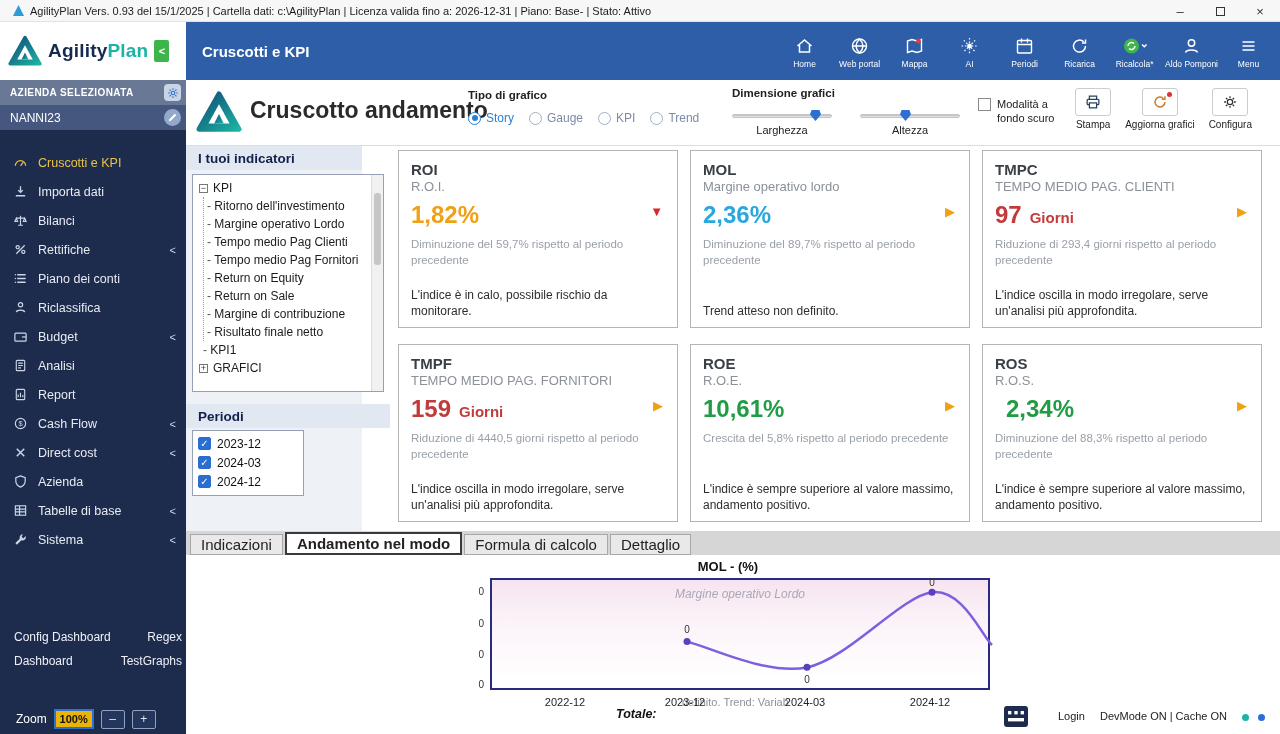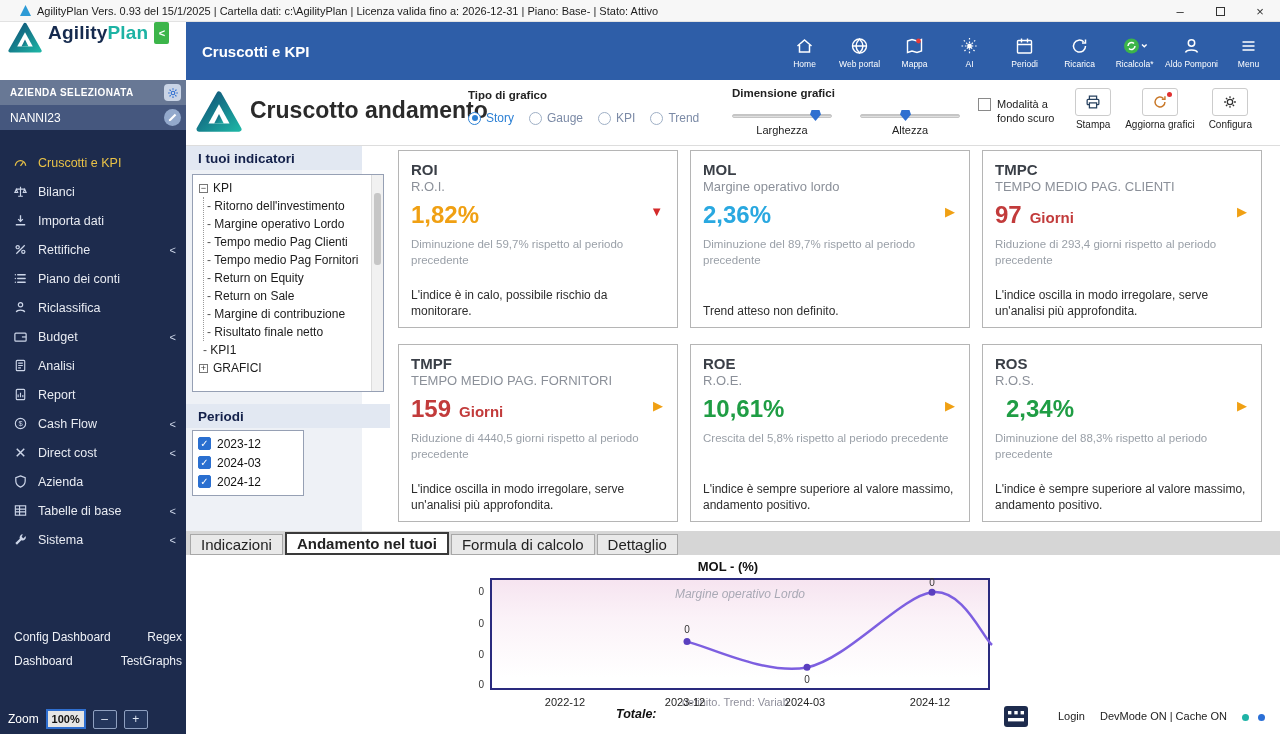--- a/index.html
+++ b/index.html
@@ -2,33 +2,33 @@
 <html><head>
 <meta charset="utf-8">
 <style>
   *{margin:0;padding:0;box-sizing:border-box}
   body{width:1280px;height:734px;position:relative;overflow:hidden;background:#fff;
        font-family:"Liberation Sans",sans-serif;-webkit-font-smoothing:antialiased}
   svg{display:block}
 
   
   .titlebar{position:absolute;left:0;top:0;width:1280px;height:22px;background:#f7f7f7;
-            border-bottom:1px solid #e2e2e2;display:flex;align-items:center;padding-left:20px;
+            border-bottom:1px solid #e2e2e2;display:flex;align-items:center;padding-left:13px;
             font-size:11px;color:#1c1c1c;white-space:nowrap}
   .app-ico{width:11px;height:11px;background:#2d9bd6;clip-path:polygon(50% 0,100% 100%,0 100%);
            margin-right:6px;flex:none}
   .win-controls{position:absolute;right:0;top:0;height:22px;display:flex}
   .wc{width:40px;height:22px;display:flex;align-items:center;justify-content:center;
       font-size:13px;color:#333;cursor:pointer}
   .maxbox{width:9px;height:9px;border:1px solid #333}
 
   
   .header{position:absolute;left:0;top:22px;width:1280px;height:58px;background:#2e5ea8}
   .brand-panel{position:absolute;left:0;top:0;width:186px;height:58px;background:#fff;
-               display:flex;align-items:flex-start;padding-left:8px}
+               display:flex;align-items:center;padding-left:8px}
   .brand-text{font-size:19px;font-weight:bold;margin-left:6px;letter-spacing:.2px}
   .brand-agility{color:#152a4e}.brand-plan{color:#1db3a4}
   .brand-collapse{margin-left:6px;width:15px;height:22px;background:#3cb54a;color:#fff;
                   font-size:11px;font-weight:bold;display:flex;align-items:center;
                   justify-content:center;border-radius:2px;cursor:pointer}
   .header-title{position:absolute;left:202px;top:0;height:58px;display:flex;align-items:center;
                 color:#fff;font-size:15px;font-weight:bold}
   .header-nav{position:absolute;right:4px;top:3px;height:54px;display:flex}
   .hnav{min-width:55px;padding:0 3px;display:flex;flex-direction:column;align-items:center;
         justify-content:center;gap:3px;color:#fff;cursor:pointer}
@@ -48,22 +48,22 @@
   .sitem{height:29px;display:flex;align-items:center;padding:0 13px;gap:10px;font-size:12.5px;
          cursor:pointer;position:relative;color:#e8ebf2}
   .sitem svg{width:15px;height:15px;flex:none;color:#ccd5e8}
   .sitem.active{color:#e9c247}
   .sitem.active svg{color:#e9c247}
   .chev{position:absolute;right:10px;font-size:11px;color:#cfd8ea}
   .side-links{position:absolute;left:0;width:196px;font-size:12px;color:#eef1f7}
   .side-links .lrow{display:flex;justify-content:space-between;padding:0 14px;margin-bottom:10px}
   .side-links a{color:#eef1f7;text-decoration:none;cursor:pointer}
   .zoom-row{position:absolute;left:0;bottom:0;width:186px;height:30px;display:flex;
-            align-items:center;padding:0 8px;gap:7px;font-size:12px;color:#fff}
-  .zoom-val{width:40px;height:20px;background:#e5e5e5;border:2px solid #2f6fd0;color:#111;
+            align-items:center;padding:0 16px;gap:7px;font-size:12px;color:#fff}
+  .zoom-val{width:40px;height:20px;background:#eab308;border:2px solid #2f6fd0;color:#111;
             font-size:11px;font-weight:bold;display:flex;align-items:center;justify-content:center;cursor:pointer}
   .zoom-btn{width:24px;height:19px;border:1px solid #8fa0c0;background:#24365c;color:#dfe6f2;
             display:flex;align-items:center;justify-content:center;font-size:12px;border-radius:2px;cursor:pointer}
 
   
   .main{position:absolute;left:186px;top:80px;width:1094px;height:654px;background:#fff}
 
   
   .toolbar{position:absolute;left:0;top:0;width:1094px;height:66px;background:#fff;border-bottom:1px solid #ddd}
   .tb-logo{position:absolute;left:10px;top:10px;width:46px;height:44px}
@@ -291,31 +291,31 @@
   <div class="snav">
     <div class="sitem active">
       <svg viewBox="0 0 16 16" fill="none" stroke="currentColor" stroke-width="1.4">
           <path d="M2.5 11.5a5.5 5.5 0 0 1 11 0"></path>
           <path d="M8 11.5 11 7.5"></path>
         </svg>
       <span>Cruscotti e KPI</span>
       <span class="chev"></span>
     </div>
     <div class="sitem">
+      <svg viewBox="0 0 16 16" fill="none" stroke="currentColor" stroke-width="1.4">
+          <path d="M8 2.5v6.5M5.5 6.5 8 9l2.5-2.5M3 12.5h10"></path>
+        </svg>
+      <span>Importa dati</span>
+      <span class="chev"></span>
+    </div>
+    <div class="sitem">
       <svg viewBox="0 0 16 16" fill="none" stroke="currentColor" stroke-width="1.2">
           <path d="M8 3v10M3.5 5.5h9M3.5 5.5 2 9h3zM12.5 5.5 11 9h3zM5.5 13h5"></path>
         </svg>
       <span>Bilanci</span>
-      <span class="chev"></span>
-    </div>
-    <div class="sitem">
-      <svg viewBox="0 0 16 16" fill="none" stroke="currentColor" stroke-width="1.4">
-          <path d="M8 2.5v6.5M5.5 6.5 8 9l2.5-2.5M3 12.5h10"></path>
-        </svg>
-      <span>Importa dati</span>
       <span class="chev"></span>
     </div>
     <div class="sitem">
       <svg viewBox="0 0 16 16" fill="none" stroke="currentColor" stroke-width="1.3">
           <circle cx="5" cy="5.5" r="1.7"></circle>
           <circle cx="11" cy="10.5" r="1.7"></circle>
           <path d="M3.5 12.5 12.5 3.5"></path>
         </svg>
       <span>Rettifiche</span>
       <span class="chev">&lt;</span>
@@ -629,21 +629,21 @@
             <span class="c-unit" style="color: rgb(31, 157, 68);"></span>
             <span class="c-trend" style="color: rgb(240, 160, 19);">▶</span>
           </div>
         <div class="c-delta">Diminuzione del 88,3% rispetto al periodo precedente</div>
         <div class="c-note">L'indice è sempre superiore al valore massimo, andamento positivo.</div>
       </div>
     </div>
 
     <div class="tabsbar">
       <span class="tab">Indicazioni</span>
-      <span class="tab active">Andamento nel tuoi</span>
+      <span class="tab active">Andamento nel modo</span>
       <span class="tab">Formula di calcolo</span>
       <span class="tab">Dettaglio</span>
     </div>
 
     <div class="chart-area">
       <div class="chart-box" id="chartbox">
         <div class="ch-title">MOL - (%)</div>
         <div class="plot">
           <div class="ch-sub">Margine operativo Lordo</div>
           <svg id="trend-svg" width="500" height="112">

